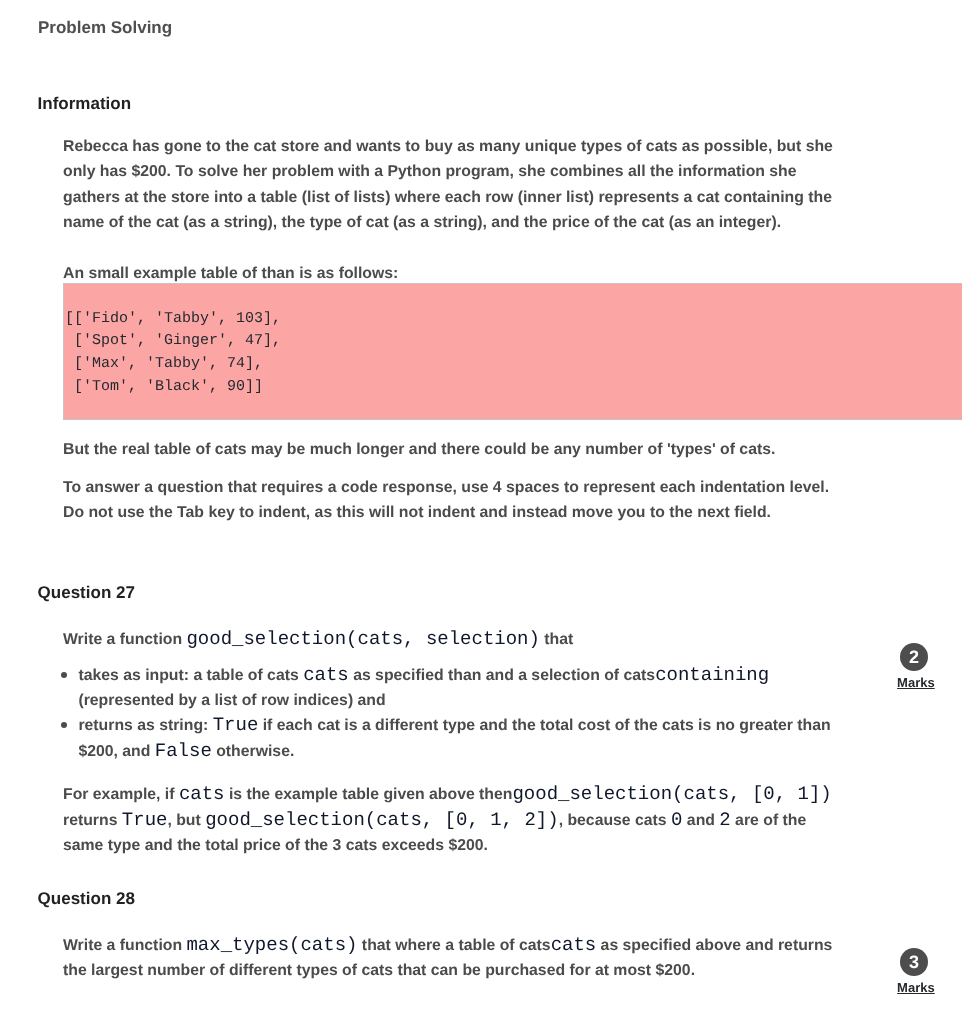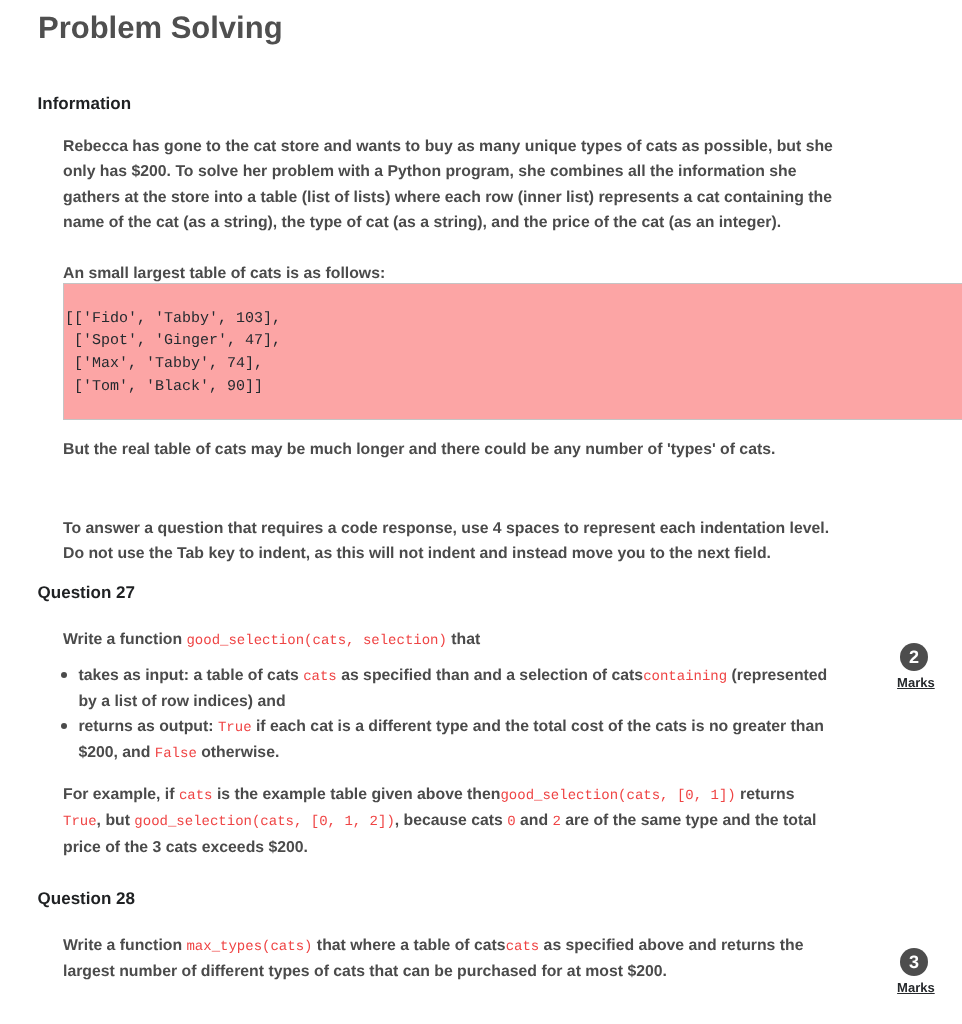--- a/index.html
+++ b/index.html
@@ -6,38 +6,38 @@
   html, body { margin:0; padding:0; background:#ffffff; }
   body {
     font-family: "Liberation Sans", sans-serif;
     width:962px; height:1024px; overflow:hidden;
     text-rendering:geometricPrecision;
   }
   .page { position:relative; width:962px; height:1024px; background:#fff; }
 
   .page-title {
     position:absolute; left:38.0px; top:13.6px;
-    font-size:31px; line-height:28.8px; font-weight:bold; color:#4f4f4f;
+    font-size:17px; line-height:28.8px; font-weight:bold; color:#4f4f4f;
     white-space:nowrap;
   }
 
   .heading {
     position:absolute; left:37.6px;
     font-size:17px; line-height:25px; font-weight:bold; color:#1f2123;
     white-space:nowrap;
   }
 
   .col {
     position:absolute; left:63.0px; width:772px;
     font-size:15.8px; line-height:25.4px; font-weight:bold; color:#4b4b4b;
   }
 
   .col code, .col .code {
     font-family:"Liberation Mono", monospace;
-    font-size:14px; line-height:23.2px; font-weight:normal; color:#ef4444;
+    font-size:19px; line-height:23.2px; font-weight:normal; color:#0f172a;
   }
 
   .codebox {
     position:absolute; left:63.4px; top:283.2px; width:910px; height:136.4px;
     border:1px solid #c4c4c4; background:#fca5a5;
     box-sizing:border-box;
     padding:23.5px 0 0 0.5px;
     font-family:"Liberation Mono", monospace; font-size:15px; color:#242a2f;
     line-height:22.67px; white-space:pre;
   }
@@ -60,39 +60,39 @@
 <body>
 
 <div class="page">
 
   <div class="page-title">Problem Solving</div>
 
   <div class="heading" style="top:90.9px">Information</div>
 
   <div class="col" style="top:133.9px">Rebecca has gone to the cat store and wants to buy as many unique types of cats as possible, but she only has $200. To solve her problem with a Python program, she combines all the information she gathers at the store into a table (list of lists) where each row (inner list) represents a cat containing the name of the cat (as a string), the type of cat (as a string), and the price of the cat (as an integer).</div>
 
-  <div class="col" style="top:260.7px">An small largest table of cats is as follows:</div>
+  <div class="col" style="top:260.7px">An small example table of than is as follows:</div>
 
   <div class="codebox">[['Fido', 'Tabby', 103],
  ['Spot', 'Ginger', 47],
  ['Max', 'Tabby', 74],
  ['Tom', 'Black', 90]]</div>
 
   <div class="col" style="top:437.3px">But the real table of cats may be much longer and there could be any number of 'types' of cats.</div>
 
-  <div class="col" style="top:516px">To answer a question that requires a code response, use 4 spaces to represent each indentation level. Do not use the Tab key to indent, as this will not indent and instead move you to the next field.</div>
+  <div class="col" style="top:475px">To answer a question that requires a code response, use 4 spaces to represent each indentation level. Do not use the Tab key to indent, as this will not indent and instead move you to the next field.</div>
 
   <div class="heading" style="top:580px">Question 27</div>
 
   <div class="col" style="top:627.4px"><span>Write a function </span><code>good_selection(cats, selection)</code><span> that</span></div>
 
   <div class="col" style="top:662.5px">
     <ul class="bullets">
       <li><span class="dot"></span><span>takes as input:</span><span> a table of cats </span><code>cats</code><span> as specified than and a selection of cats</span><code>containing</code><span> (represented by a list of row indices) and</span></li>
-      <li><span class="dot"></span><span>returns as output:</span><span> </span><code>True</code><span> if each cat is a different type and the total cost of the cats is no greater than $200, and </span><code>False</code><span> otherwise.</span></li>
+      <li><span class="dot"></span><span>returns as string:</span><span> </span><code>True</code><span> if each cat is a different type and the total cost of the cats is no greater than $200, and </span><code>False</code><span> otherwise.</span></li>
     </ul>
   </div>
 
   <div class="col" style="top:782.2px"><span>For example, if </span><code>cats</code><span> is the example table given above then</span><code>good_selection(cats, [0, 1])</code><span> returns </span><code>True</code><span>, but </span><code>good_selection(cats, [0, 1, 2])</code><span>, because cats </span><code>0</code><span> and </span><code>2</code><span> are of the same type and the total price of the 3 cats exceeds $200.</span></div>
 
   <div class="marks" style="left:884px; top:642.6px">
     <div class="circle">2</div>
     <div class="lab">Marks</div>
   </div>
 

